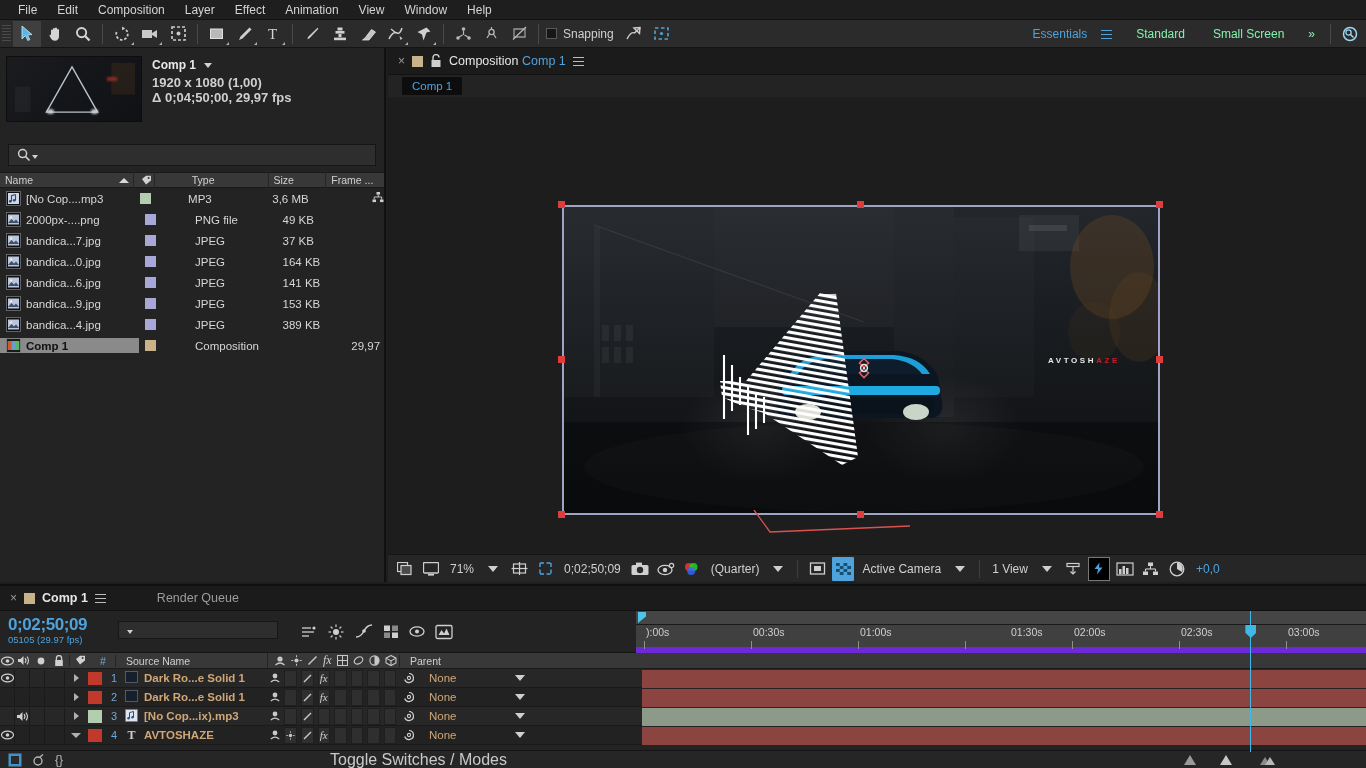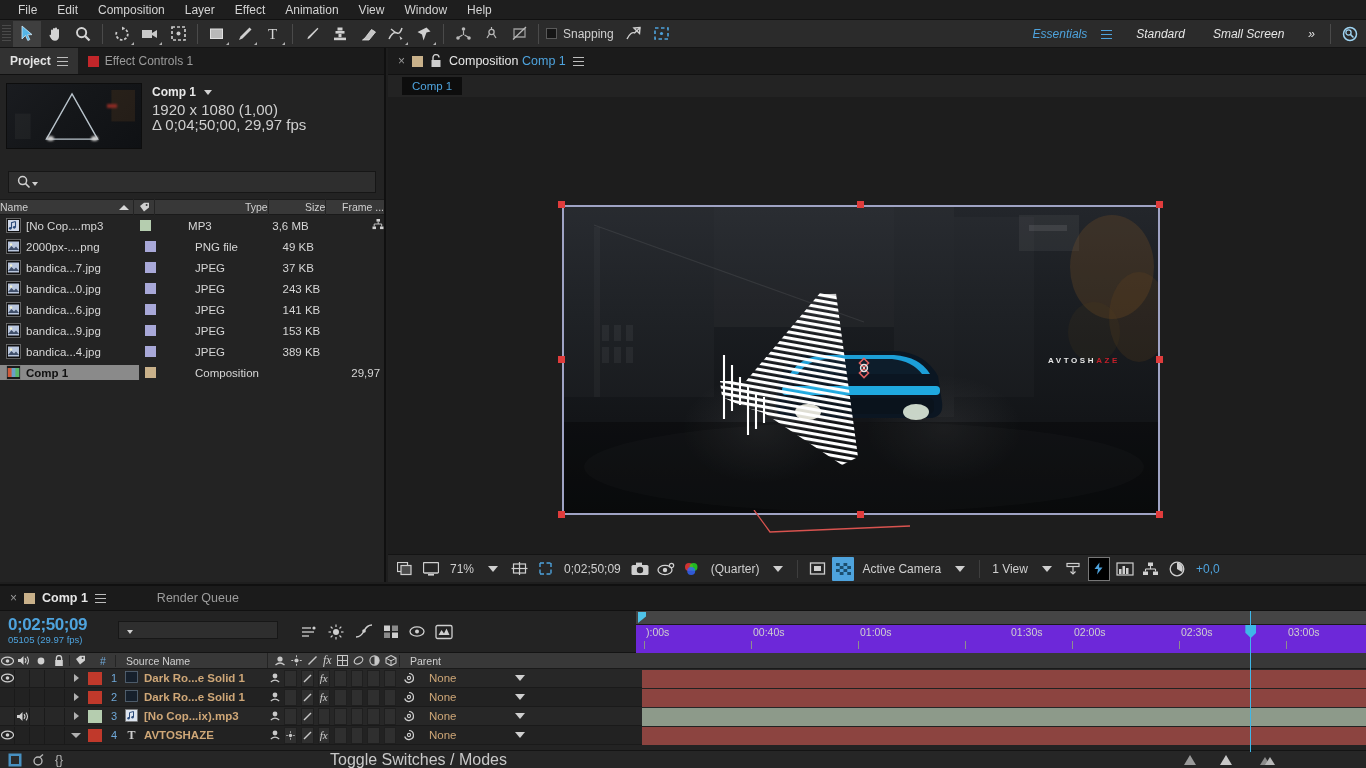--- a/index.html
+++ b/index.html
@@ -34,23 +34,23 @@
     width: 28px; height: 26px; display: flex; align-items: center; justify-content: center;
     position: relative; cursor: default;
   }
   .tool.active { background: #3f3f3f; }
   .tool svg { display: block; }
   .tsep { width: 1px; height: 20px; background: #4a4a4a; margin: 0 5px; }
   .corner { position: absolute; right: 2px; bottom: 2px; width: 0; height: 0;
     border-left: 3px solid transparent; border-bottom: 3px solid #b0b0b0; }
   #snapbox { width: 11px; height: 11px; background: #161616; border: 1px solid #5a5a5a; margin: 0 6px 0 2px; }
   #snaplabel { font-size: 12px; color: #cfcfcf; margin-right: 6px; }
-  .ws-tab { font-size: 12px; padding: 0 14px; line-height: 26px; color: #e5e5e5; cursor: default; }
+  .ws-tab { font-size: 12px; padding: 0 14px; line-height: 26px; color: #86efac; cursor: default; }
   .ws-tab.sel { color: #4ea3dd; }
-  #ws-area { position: absolute; right: 0; top: 0; height: 28px; display: flex; align-items: center; font-style: italic; }
+  #ws-area { position: absolute; right: 0; top: 0; height: 28px; display: flex; align-items: center; }
 
   
   #main { position: absolute; top: 48px; left: 0; width: 1366px; height: 534px; }
 
   
   #project { position: absolute; left: 0; top: 0; width: 386px; height: 534px; background: #232323;
     border-right: 2px solid #101010; }
   .panel-tabs { height: 27px; background: #1b1b1b; display: flex; align-items: stretch; border-bottom: 1px solid #111; }
   .ptab { display: flex; align-items: center; padding: 0 10px; font-size: 12px; color: #9c9c9c; cursor: default; gap: 6px; }
   .ptab.active { background: #323232; color: #e4e4e4; font-weight: bold; }
@@ -61,29 +61,29 @@
 
   #proj-info { display: flex; padding: 8px 6px 6px 6px; gap: 10px; height: 84px; }
   #thumb { width: 136px; height: 66px; border: 1px solid #0d0d0d; position: relative; overflow: hidden;
     background: linear-gradient(135deg, #1a1c20 0%, #15171a 40%, #0f1114 100%); }
   #thumb .trisvg { position: absolute; inset: 0; }
   #thumb .glow1 { position: absolute; left: 40px; top: 52px; width: 7px; height: 5px; background: #cfcfcf; border-radius: 50%; filter: blur(1px); }
   #thumb .glow2 { position: absolute; left: 84px; top: 52px; width: 7px; height: 5px; background: #cfcfcf; border-radius: 50%; filter: blur(1px); }
   #thumb .rdot { position: absolute; left: 100px; top: 20px; width: 10px; height: 4px; background: #8a2b24; filter: blur(1px); }
   #proj-meta { padding-top: 2px; }
   #proj-meta .t1 { font-size: 12px; font-weight: bold; color: #e8e8e8; margin-bottom: 3px; }
-  #proj-meta .t2, #proj-meta .t3 { font-size: 15px; color: #cfcfcf; line-height: 15px; }
+  #proj-meta .t2, #proj-meta .t3 { font-size: 13px; color: #cfcfcf; line-height: 15px; font-weight: bold; }
   .caret-dn { display: inline-block; width: 0; height: 0; border-left: 4px solid transparent;
     border-right: 4px solid transparent; border-top: 5px solid #d2d2d2; vertical-align: middle; margin-left: 5px; }
 
   #proj-search { margin: 12px 8px 6px 8px; height: 22px; background: #2e2e2e; border: 1px solid #161616;
     display: flex; align-items: center; padding-left: 8px; }
   #proj-listhdr { display: flex; height: 16px; background: #383838; border-top: 1px solid #1a1a1a;
     border-bottom: 1px solid #1a1a1a; align-items: center; font-size: 10.5px; color: #d0d0d0; }
-  .colh { border-right: 1px solid #242424; height: 16px; line-height: 16px; overflow: hidden; white-space: nowrap; text-align: right; }
+  .colh { border-right: 1px solid #242424; height: 16px; line-height: 16px; padding-left: 5px; overflow: hidden; white-space: nowrap; }
   #proj-rows { height: 300px; overflow: hidden; }
   .prow { display: flex; height: 21px; align-items: center; font-size: 11.5px; color: #d6d6d6; cursor: default; }
   .prow.sel .pname { background: #8a8a8a; color: #101010; font-weight: bold; }
   .pname { width: 140px; display: flex; align-items: center; gap: 5px; padding-left: 6px; white-space: nowrap; overflow: hidden; }
   .pswatch { width: 56px; display: flex; align-items: center; padding-left: 6px; }
   .sw { width: 11px; height: 11px; }
   .ptype { width: 88px; white-space: nowrap; overflow: hidden; }
   .psize { width: 62px; text-align: left; white-space: nowrap; }
   .pframe { width: 40px; text-align: right; padding-right: 4px; }
   .fico { width: 15px; height: 15px; flex: 0 0 15px; }
@@ -138,21 +138,21 @@
   #tl-head { height: 42px; display: flex; background: #232323; border-bottom: 1px solid #141414; position: relative; }
   #tl-tc { padding: 4px 0 0 8px; width: 118px; }
   #tl-tc .big { font-size: 17px; font-weight: bold; color: #4ea3dd; letter-spacing: -0.4px; line-height: 19px; }
   #tl-tc .small { font-size: 9.5px; color: #4ea3dd; }
   #tl-search { width: 160px; height: 18px; background: #2e2e2e; border: 1px solid #171717; margin-top: 10px;
     display: flex; align-items: center; padding-left: 7px; }
   #tl-headicons { display: flex; align-items: center; gap: 10px; margin-left: 22px; }
 
   #ruler { position: absolute; left: 636px; top: 0; width: 730px; height: 42px; }
   #ruler-bar { position: absolute; top: 0; left: 0; width: 730px; height: 14px; background: #454545; border-bottom: 1px solid #1a1a1a; }
-  #ruler-ticks { position: absolute; top: 14px; left: 0; width: 730px; height: 28px; background: #6d28d9; border-bottom: 6px solid #6d28d9; }
+  #ruler-ticks { position: absolute; top: 14px; left: 0; width: 730px; height: 28px; background: #404040; border-bottom: 6px solid #6d28d9; }
   .rtick { position: absolute; top: 16px; width: 1px; height: 8px; background: #8e8e8e; }
   .rlabel { position: absolute; top: 1px; font-size: 10.5px; color: #cfcfcf; white-space: nowrap; }
 
   #tl-cols { height: 16px; background: #383838; display: flex; align-items: center;
     border-bottom: 1px solid #1a1a1a; font-size: 10.5px; color: #d0d0d0; }
   #tl-rows { height: 80px; overflow: hidden; position: relative; }
   .lrow { display: flex; height: 19px; align-items: center; font-size: 11.5px; border-bottom: 1px solid #1a1a1a; }
   .lrow:nth-child(odd) { background: #272727; }
   .lrow:nth-child(even) { background: #222222; }
   .avbox { width: 15px; height: 17px; display: flex; align-items: center; justify-content: center; border-right: 1px solid #1a1a1a; }
@@ -341,30 +341,20 @@
           <circle cx="6.5" cy="6.5" r="2.6" fill="none" stroke="#9fd4f2" stroke-width="1.3"></circle>
           <line x1="8.6" y1="8.6" x2="11.5" y2="11.5" stroke="#9fd4f2" stroke-width="1.5"></line>
         </svg>
     </div>
   </div>
 </div>
 
 <div id="main">
 
   <div id="project">
-    <div class="panel-tabs">
-      <div class="ptab active">
-        <span>Project</span>
-        <span class="hamb"></span>
-      </div>
-      <div class="ptab">
-        <span class="redsq"></span>
-        <span>Effect Controls 1</span>
-      </div>
-    </div>
 
     <div id="proj-info">
       <div id="thumb">
         <svg class="trisvg" viewBox="0 0 136 66">
           <path d="M66 10 L92 56 L40 56 Z" fill="none" stroke="#b9c4cc" stroke-width="1.4"></path>
           <rect x="8" y="30" width="16" height="26" fill="rgba(255,255,255,0.04)"></rect>
           <rect x="106" y="6" width="24" height="32" fill="rgba(180,110,40,0.13)"></rect>
         </svg>
         <div class="glow1"></div>
         <div class="glow2"></div>
@@ -475,21 +465,21 @@
                 <rect x="2" y="2.5" width="11" height="10" fill="#b9c6dd"></rect>
                 <circle cx="5" cy="5.5" r="1.2" fill="#f0f0d0"></circle>
                 <path d="M2 11 L5.5 7 L8 9.5 L10 7.5 L13 11 Z" fill="#41506b"></path>
               </svg></span>
             <span>bandica...0.jpg</span>
           </div>
           <div class="pswatch">
             <span class="sw" style="background:#a8a8d8;"></span>
           </div>
           <div class="ptype">JPEG</div>
-          <div class="psize">243 KB</div>
+          <div class="psize">164 KB</div>
           <div class="pframe"></div>
         </div>
         <div class="prow">
           <div class="pname">
             <span class="fico"><svg width="15" height="15" viewBox="0 0 15 15">
                 <rect x="0.5" y="0.5" width="14" height="14" fill="#0f0f0f" stroke="#777" stroke-width="0.8"></rect>
                 <rect x="2" y="2.5" width="11" height="10" fill="#b9c6dd"></rect>
                 <circle cx="5" cy="5.5" r="1.2" fill="#f0f0d0"></circle>
                 <path d="M2 11 L5.5 7 L8 9.5 L10 7.5 L13 11 Z" fill="#41506b"></path>
               </svg></span>
@@ -860,21 +850,21 @@
     </div>
 
     <div id="ruler">
       <div id="ruler-bar">
         <div style="position:absolute;left:2px;top:1px;width:8px;height:11px;background:#4fc3e8;clip-path:polygon(0 0,100% 0,100% 40%,0 100%);"></div>
       </div>
       <div id="ruler-ticks">
           <div class="rtick" style="left: 8px;"></div>
           <div class="rlabel" style="left: 10px;">):00s</div>
           <div class="rtick" style="left: 115px;"></div>
-          <div class="rlabel" style="left: 117px;">00:40s</div>
+          <div class="rlabel" style="left: 117px;">00:30s</div>
           <div class="rtick" style="left: 222px;"></div>
           <div class="rlabel" style="left: 224px;">01:00s</div>
           <div class="rtick" style="left: 329px;"></div>
           <div class="rlabel" style="left: 331px; padding-left: 44px;">01:30s</div>
           <div class="rtick" style="left: 436px;"></div>
           <div class="rlabel" style="left: 438px;">02:00s</div>
           <div class="rtick" style="left: 543px;"></div>
           <div class="rlabel" style="left: 545px;">02:30s</div>
           <div class="rtick" style="left: 650px;"></div>
           <div class="rlabel" style="left: 652px;">03:00s</div>

